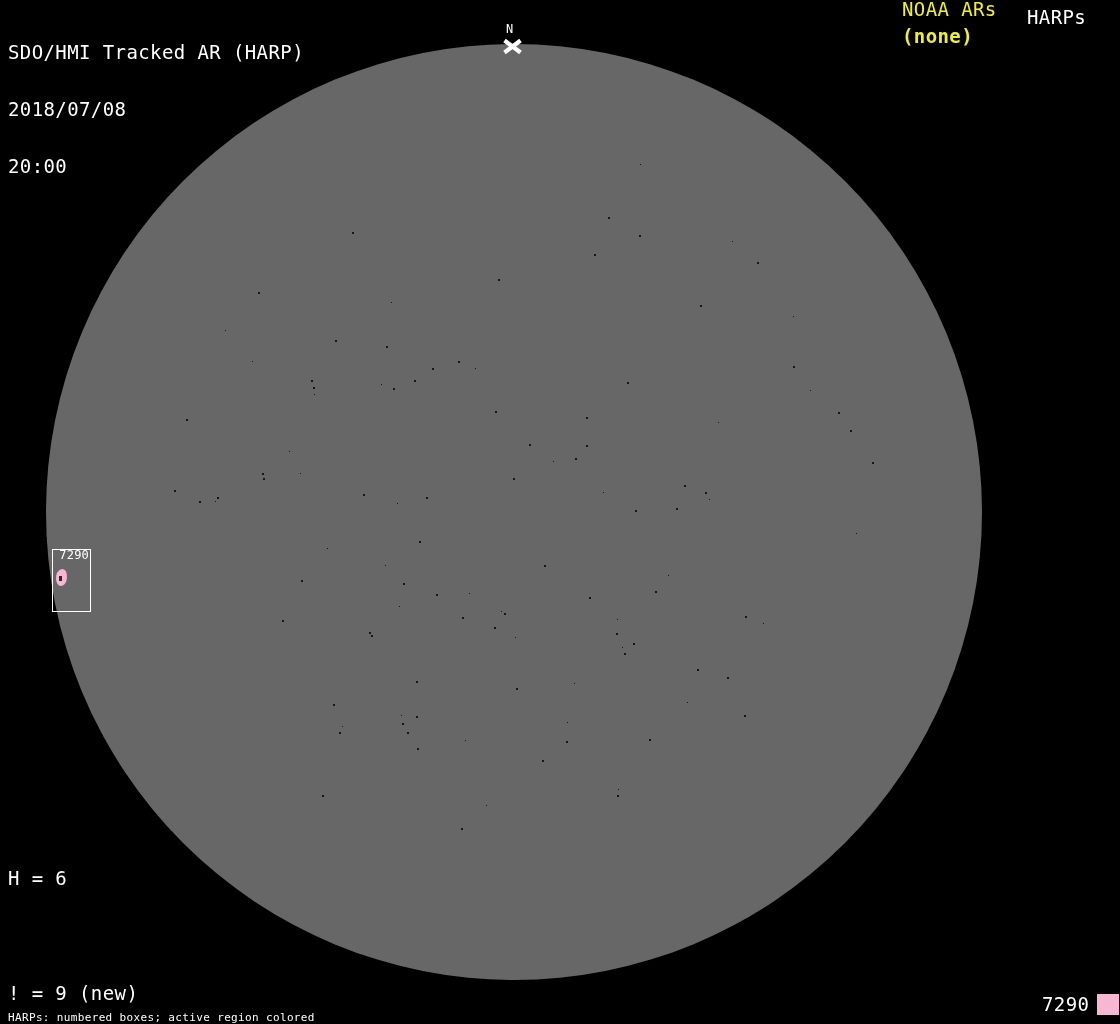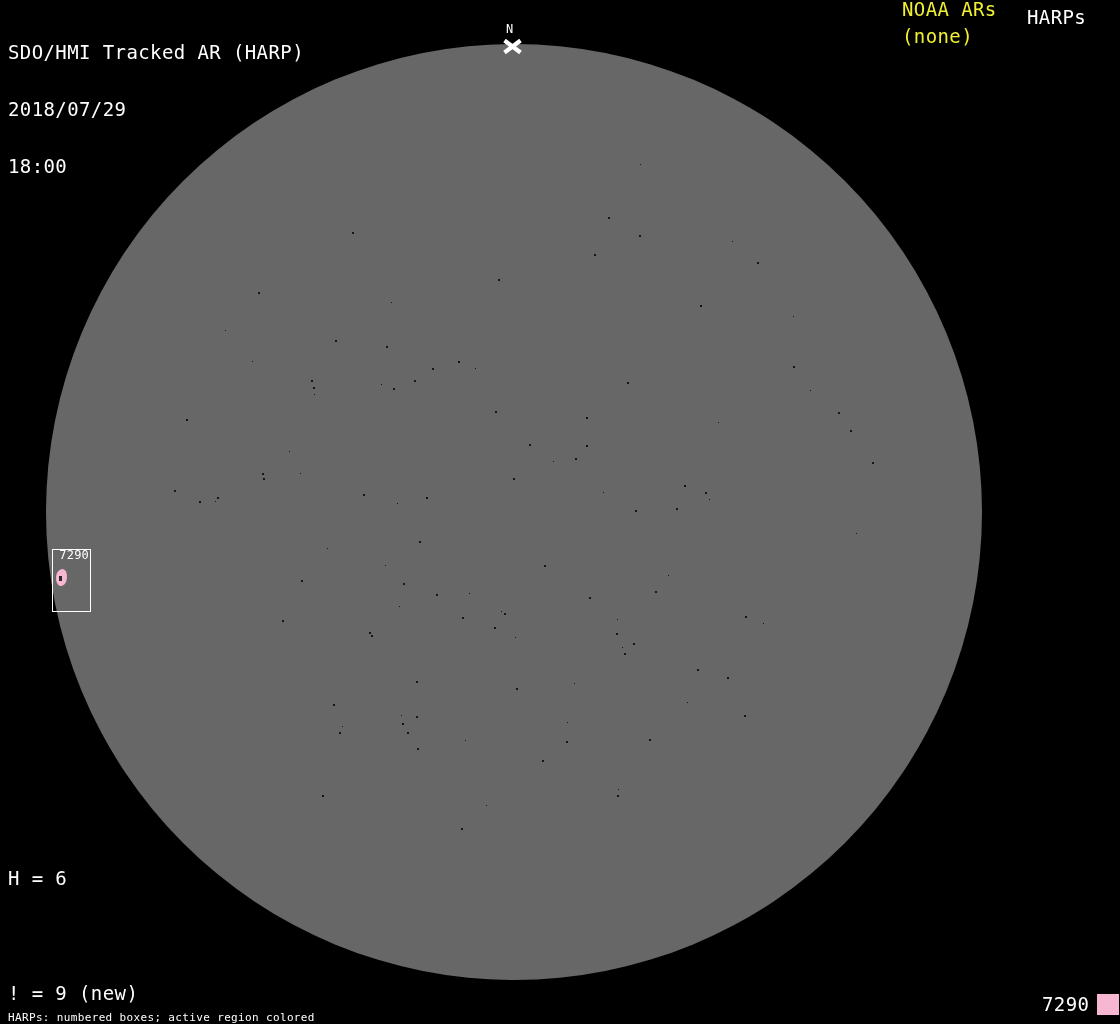--- a/index.html
+++ b/index.html
@@ -35,21 +35,21 @@
     position: absolute; left: 8px; top: 5px;
     font-size: 19px; line-height: 19px; letter-spacing: 0.4px;
     white-space: pre;
   }
   .tr-label {
     position: absolute; font-size: 19px; line-height: 19px; letter-spacing: 0.4px;
     white-space: pre;
   }
   .noaa-label  { left: 902px; top: 0;  color: var(--accent-yellow); }
   .harps-label { left: 1027px; top: 8px; color: var(--text); }
-  .noaa-value  { left: 902px; top: 27px; color: var(--accent-yellow); }
+  .noaa-value  { left: 902px; top: 27px; color: var(--accent-yellow); font-weight: bold; }
 
   .north-n {
     position: absolute; left: 506px; top: 23px;
     font-size: 12px; line-height: 12px;
   }
   .north-x { position: absolute; left: 502px; top: 38px; }
 
   .harp-box {
     position: absolute; left: 52px; top: 549px;
     width: 39px; height: 63px;
@@ -210,22 +210,22 @@
       <div class="speckle" style="left: 542px; top: 760px; width: 2px; height: 2px;"></div>
       <div class="speckle" style="left: 618px; top: 789px; width: 1px; height: 1px;"></div>
       <div class="speckle" style="left: 617px; top: 795px; width: 2px; height: 2px;"></div>
       <div class="speckle" style="left: 322px; top: 795px; width: 2px; height: 2px;"></div>
       <div class="speckle" style="left: 486px; top: 805px; width: 1px; height: 1px;"></div>
       <div class="speckle" style="left: 461px; top: 828px; width: 2px; height: 2px;"></div>
     </div>
 
   <div class="title-block">
     <div>SDO/HMI Tracked AR (HARP)</div>
-    <div>2018/07/29</div>
-    <div>18:00</div>
+    <div>2018/07/08</div>
+    <div>20:00</div>
   </div>
 
   <div class="tr-label noaa-label">NOAA ARs</div>
   <div class="tr-label harps-label">HARPs</div>
   <div class="tr-label noaa-value">(none)</div>
 
   <div class="north-n">N</div>
   <svg class="north-x" width="21" height="17" viewBox="0 0 21 17">
     <path d="M2.5 2.5 L18.5 14.5 M2.5 14.5 L18.5 2.5" stroke="#ffffff" stroke-width="4.2" fill="none"></path>
   </svg>

